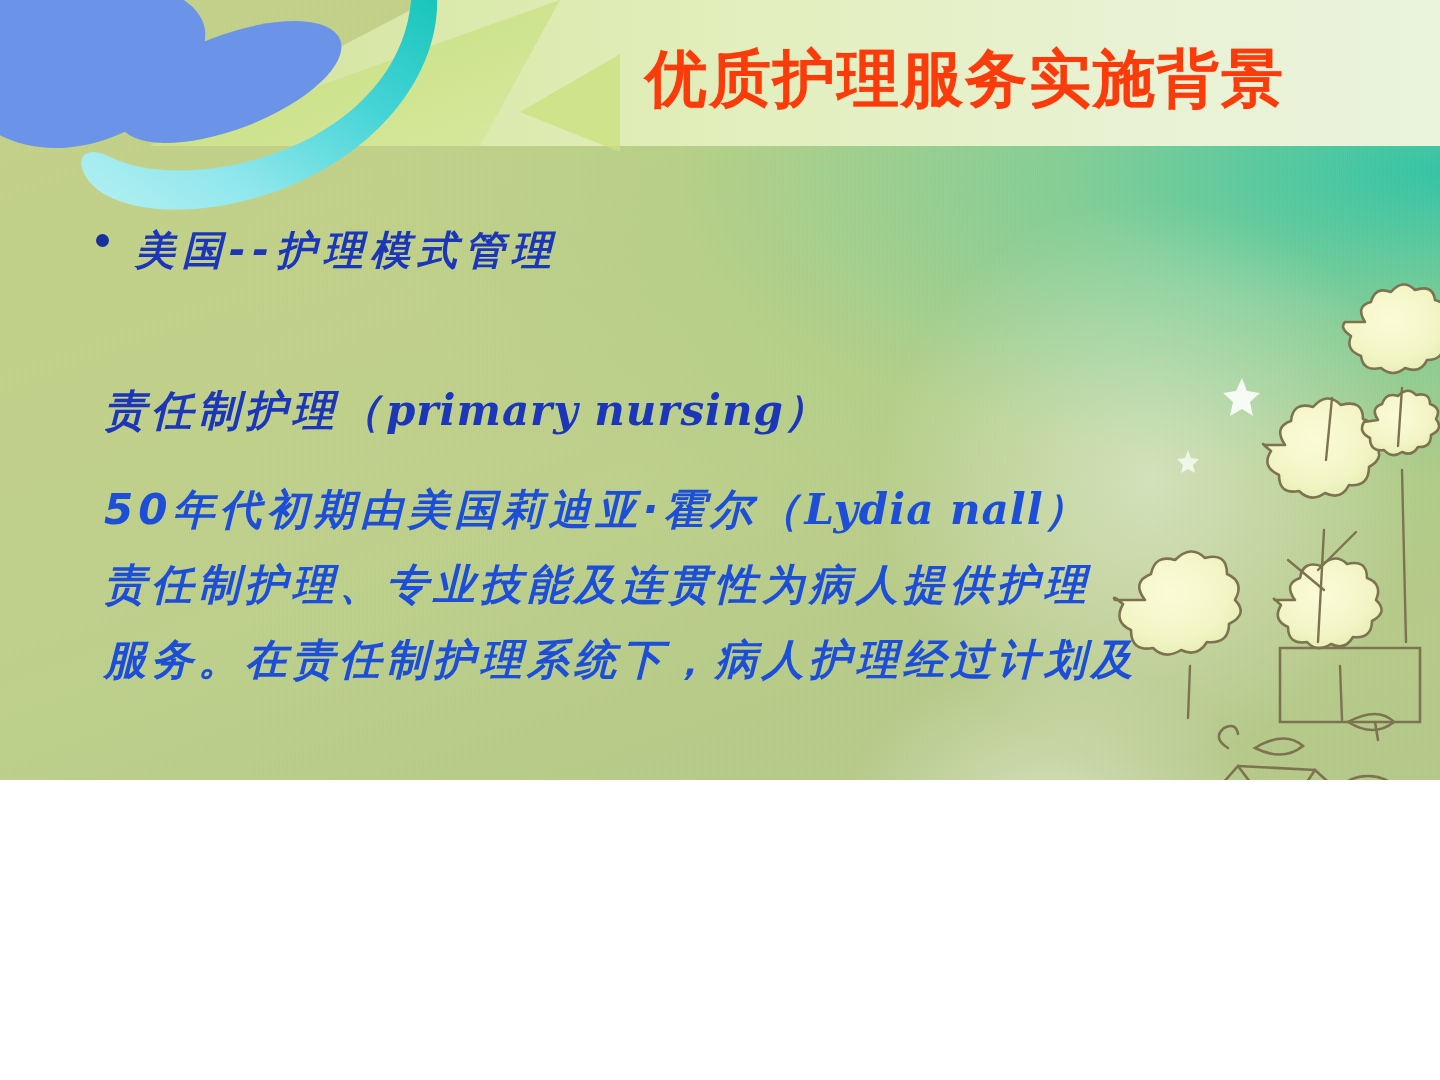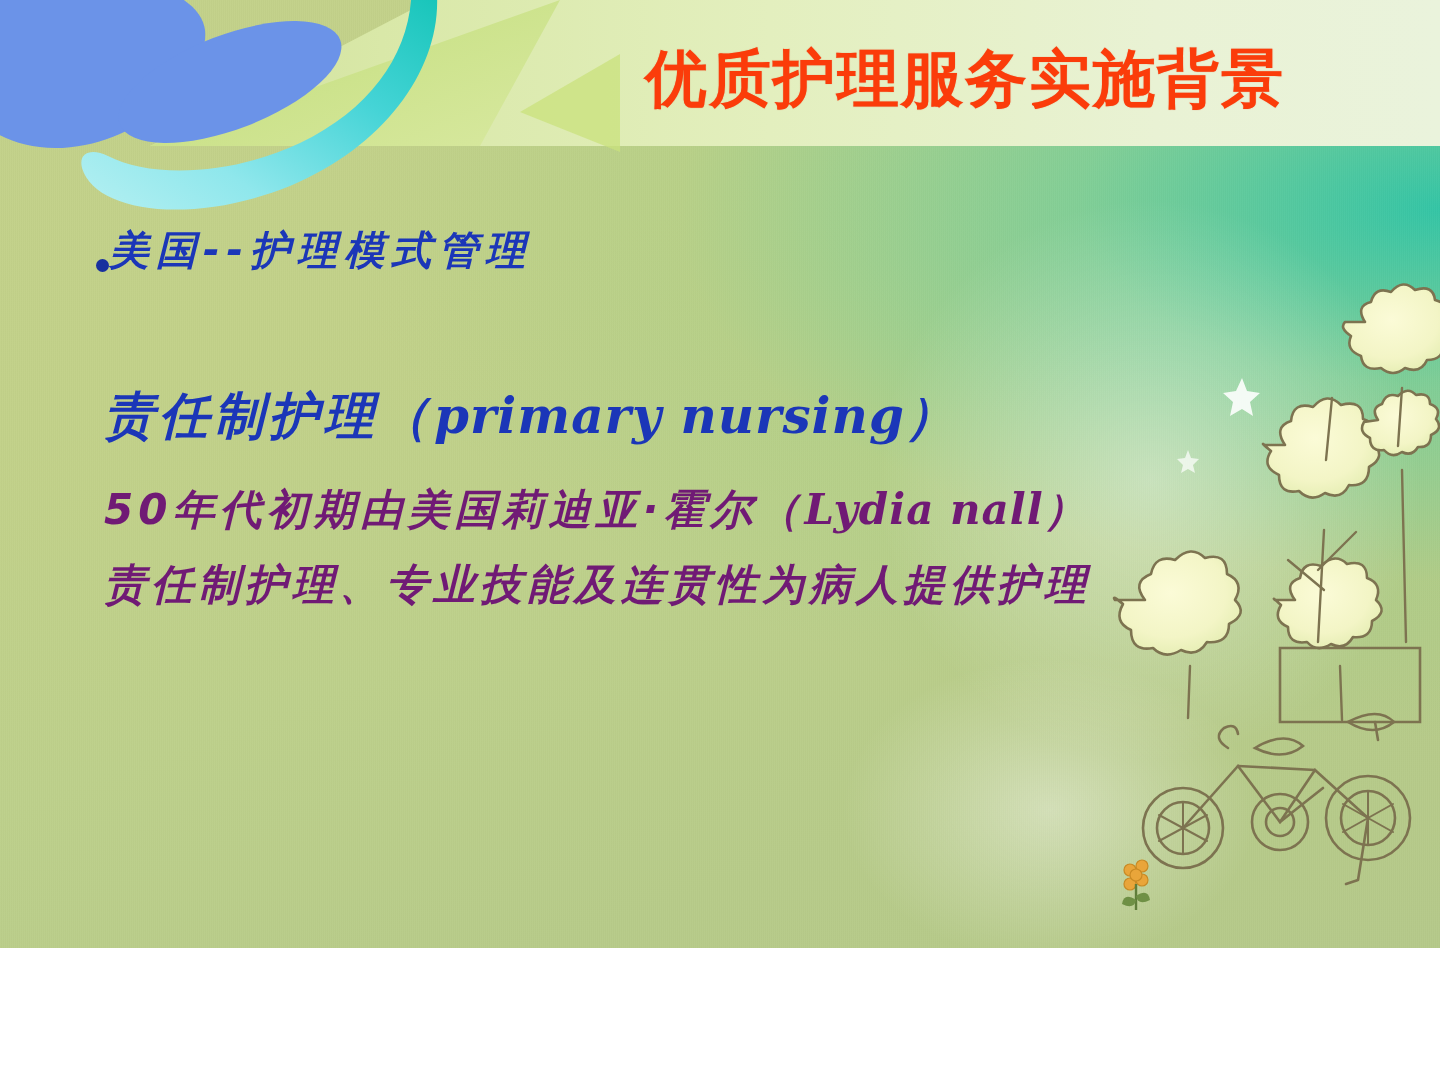--- a/index.html
+++ b/index.html
@@ -8,21 +8,21 @@
     padding: 0;
     background: #ffffff;
   }
   body {
     font-family: "DejaVu Sans", "Liberation Sans", sans-serif;
   }
 
   #slide {
     position: relative;
     width: 1440px;
-    height: 948px;
+    height: 780px;
     overflow: hidden;
     background: #b9cd8c;
   }
 
   
   .bg-base {
     position: absolute;
     inset: 0;
     background:
       radial-gradient(115% 85% at 100% 22%, rgba(40,196,168,0.92) 0%, rgba(80,205,160,0.55) 22%, rgba(150,205,130,0.22) 46%, rgba(181,205,138,0) 66%),
@@ -94,21 +94,22 @@
     top: 150px;
     width: 1440px;
     height: 930px;
   }
 
   .bullet-line {
     position: absolute;
     left: 96px;
     top: 78px;
     display: flex;
-    align-items: flex-end;
+    align-items: flex-start;
+    gap: 26px;
   }
   .bullet-dot {
     width: 13px;
     height: 13px;
     border-radius: 50%;
     background: #18309e;
     flex: 0 0 auto;
     margin-top: 6px;
   }
   .cn-script {
@@ -121,21 +122,21 @@
   .bullet-text {
     font-size: 40px;
     line-height: 1.1;
     letter-spacing: 7px;
   }
 
   .subhead {
     position: absolute;
     left: 104px;
     top: 238px;
-    font-size: 50px;
+    font-size: 42px;
     line-height: 1.1;
     letter-spacing: 5px;
     white-space: nowrap;
   }
   .subhead .latin {
     font-family: "DejaVu Serif", "Liberation Serif", serif;
     font-style: italic;
     font-weight: bold;
     letter-spacing: 1px;
   }
@@ -145,21 +146,21 @@
     left: 104px;
     top: 322px;
     width: 1290px;
   }
   .para-line {
     font-size: 42px;
     line-height: 75px;
     letter-spacing: 5px;
     white-space: nowrap;
     font-family: "DejaVu Sans", "Liberation Sans", sans-serif;
-    color: #701a75;
+    color: #1d4ed8;
     font-weight: bold;
     font-style: italic;
   }
   .para-line .latin {
     font-family: "DejaVu Serif", "Liberation Serif", serif;
     font-style: italic;
     font-weight: bold;
     letter-spacing: 1px;
   }
 
@@ -234,20 +235,23 @@
       <span>责任制护理（</span><span class="latin">primary nursing</span><span>）</span>
     </div>
 
     <div class="para">
       <div class="para-line">
         <span>50年代初期由美国莉迪亚·霍尔（</span><span class="latin">Lydia nall</span><span>）</span>
       </div>
       <div class="para-line">
         <span>责任制护理、专业技能及连贯性为病人提供护理</span>
       </div>
+      <div class="para-line">
+        <span>服务。在责任制护理系统下，病人护理经过计划及</span>
+      </div>
     </div>
   </div>
 
   <svg class="illustration" viewBox="0 0 330 680">
     <defs>
       <radialGradient id="foliage" cx="45%" cy="40%" r="62%">
         <stop offset="0%" stop-color="#fbfbd7"></stop>
         <stop offset="70%" stop-color="#f3f5c6"></stop>
         <stop offset="100%" stop-color="#e6eeb4"></stop>
       </radialGradient>

